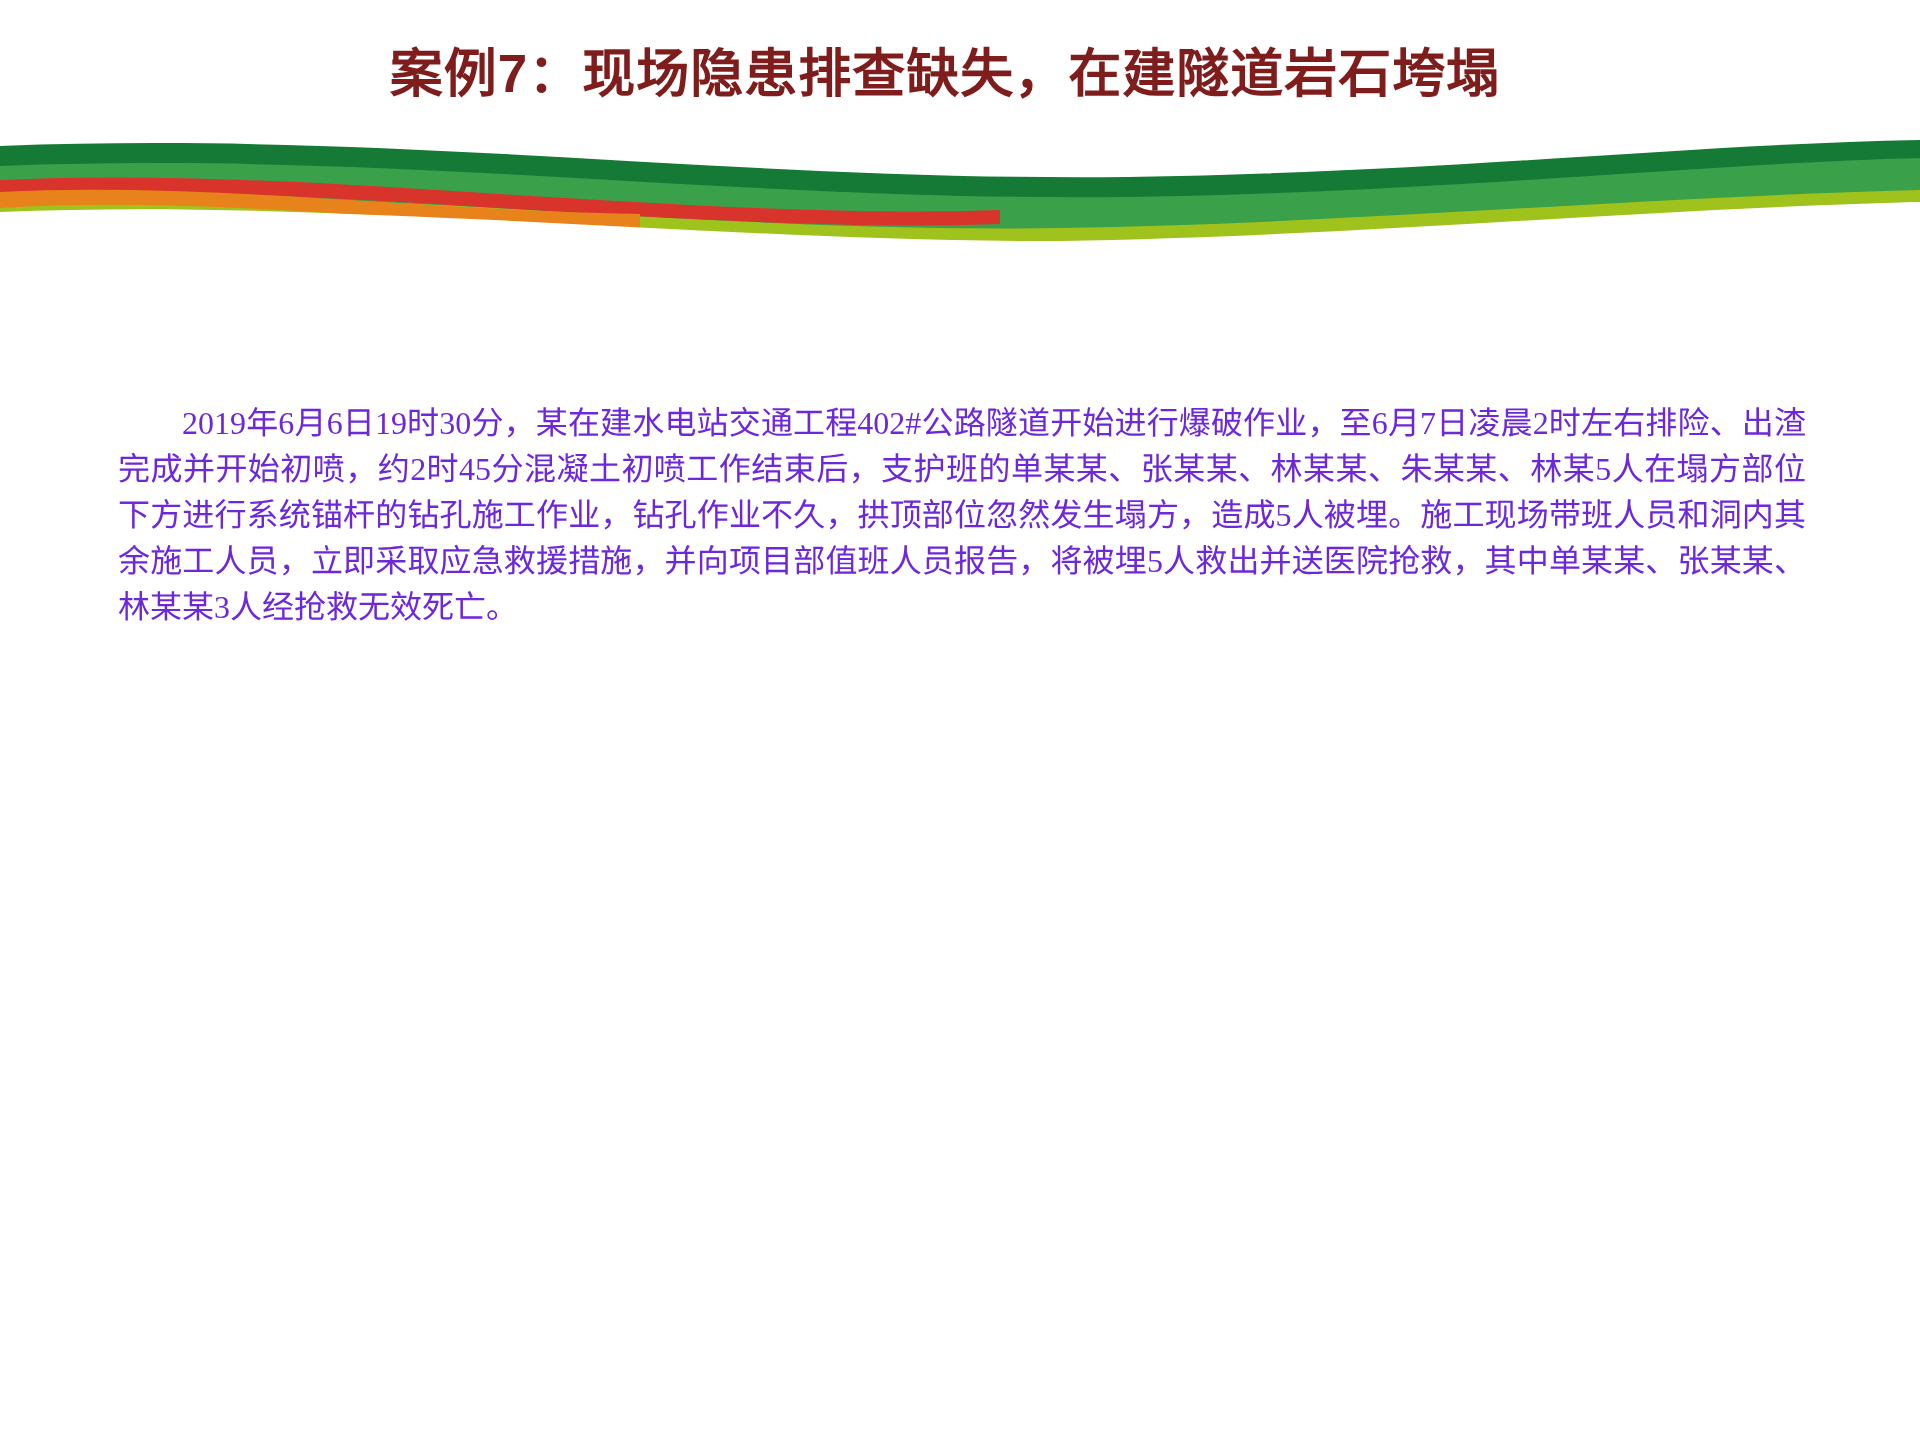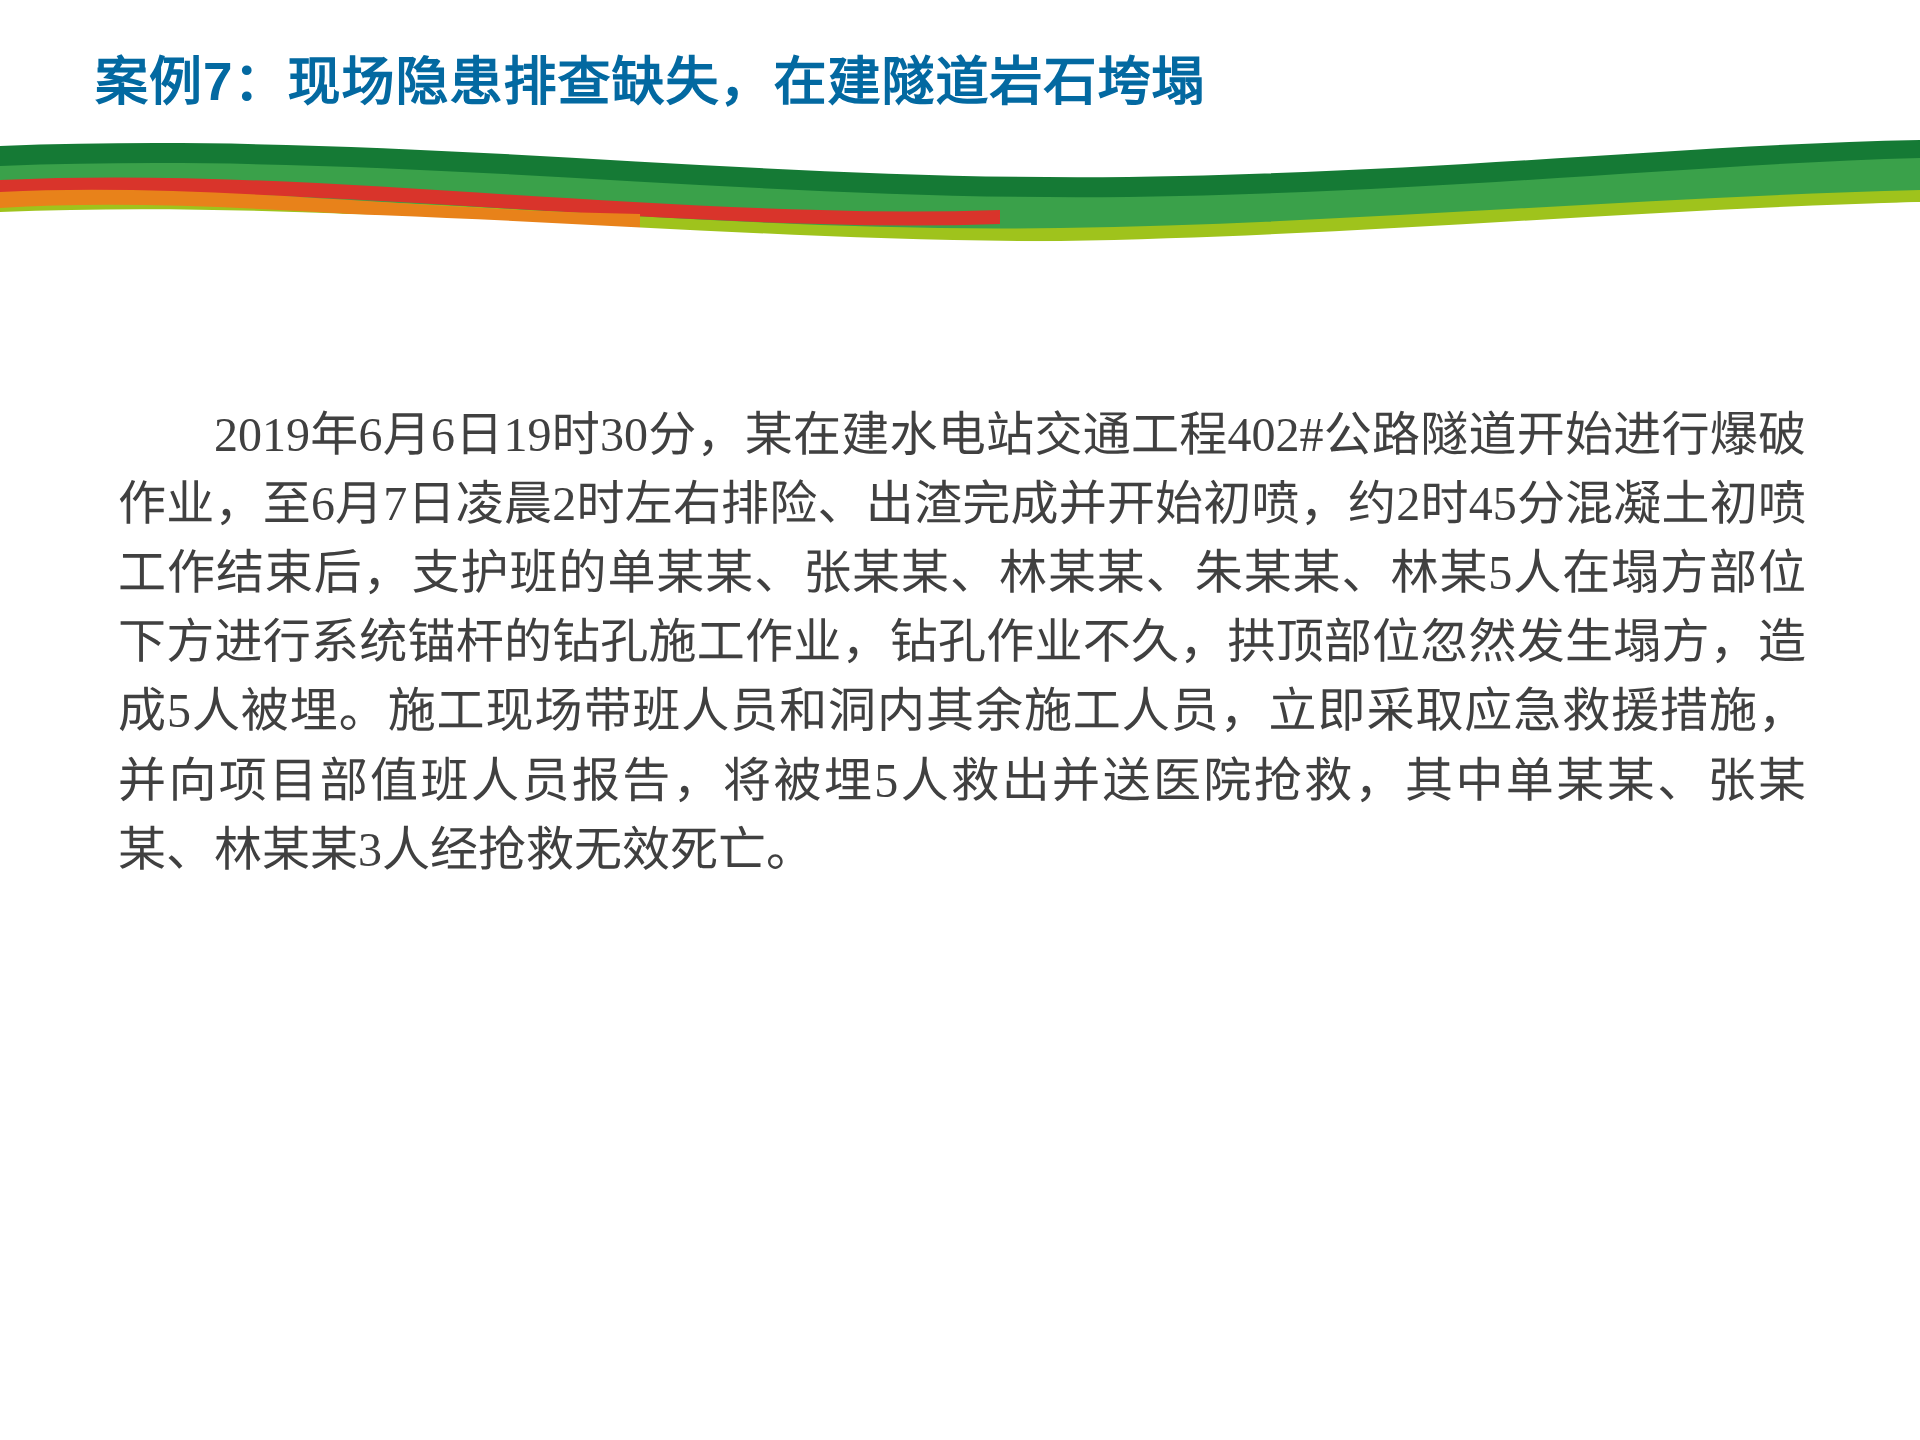--- a/index.html
+++ b/index.html
@@ -19,29 +19,30 @@
   .slide {
     position: absolute;
     inset: 0;
     background: #ffffff;
   }
 
   
   .slide-title {
     position: absolute;
     left: 95px;
-    top: 52px;
+    top: 44px;
     width: 1700px;
     font-family: "Liberation Sans", sans-serif;
     font-weight: bold;
     font-size: 53px;
     line-height: 1.15;
-    color: #0369a1;
+    color: #7f1d1d;
     letter-spacing: 1px;
     white-space: nowrap;
+    text-align: center;
   }
 
   
   .wave-band {
     position: absolute;
     left: 0;
     top: 140px;
     width: 1920px;
     height: 110px;
     overflow: hidden;
@@ -65,23 +66,23 @@
 
   
   .body-area {
     position: absolute;
     left: 118px;
     top: 400px;
     width: 1688px;
   }
   .para {
     font-family: "Liberation Serif", serif;
-    font-size: 48px;
+    font-size: 32px;
     line-height: 1.44;
-    color: #404040;
+    color: #6d28d9;
     text-align: justify;
     text-justify: inter-ideograph;
     text-indent: 2em;
     margin: 0 0 28px 0;
     letter-spacing: 0px;
   }
   .para:last-child {
     margin-bottom: 0;
   }
 </style>

